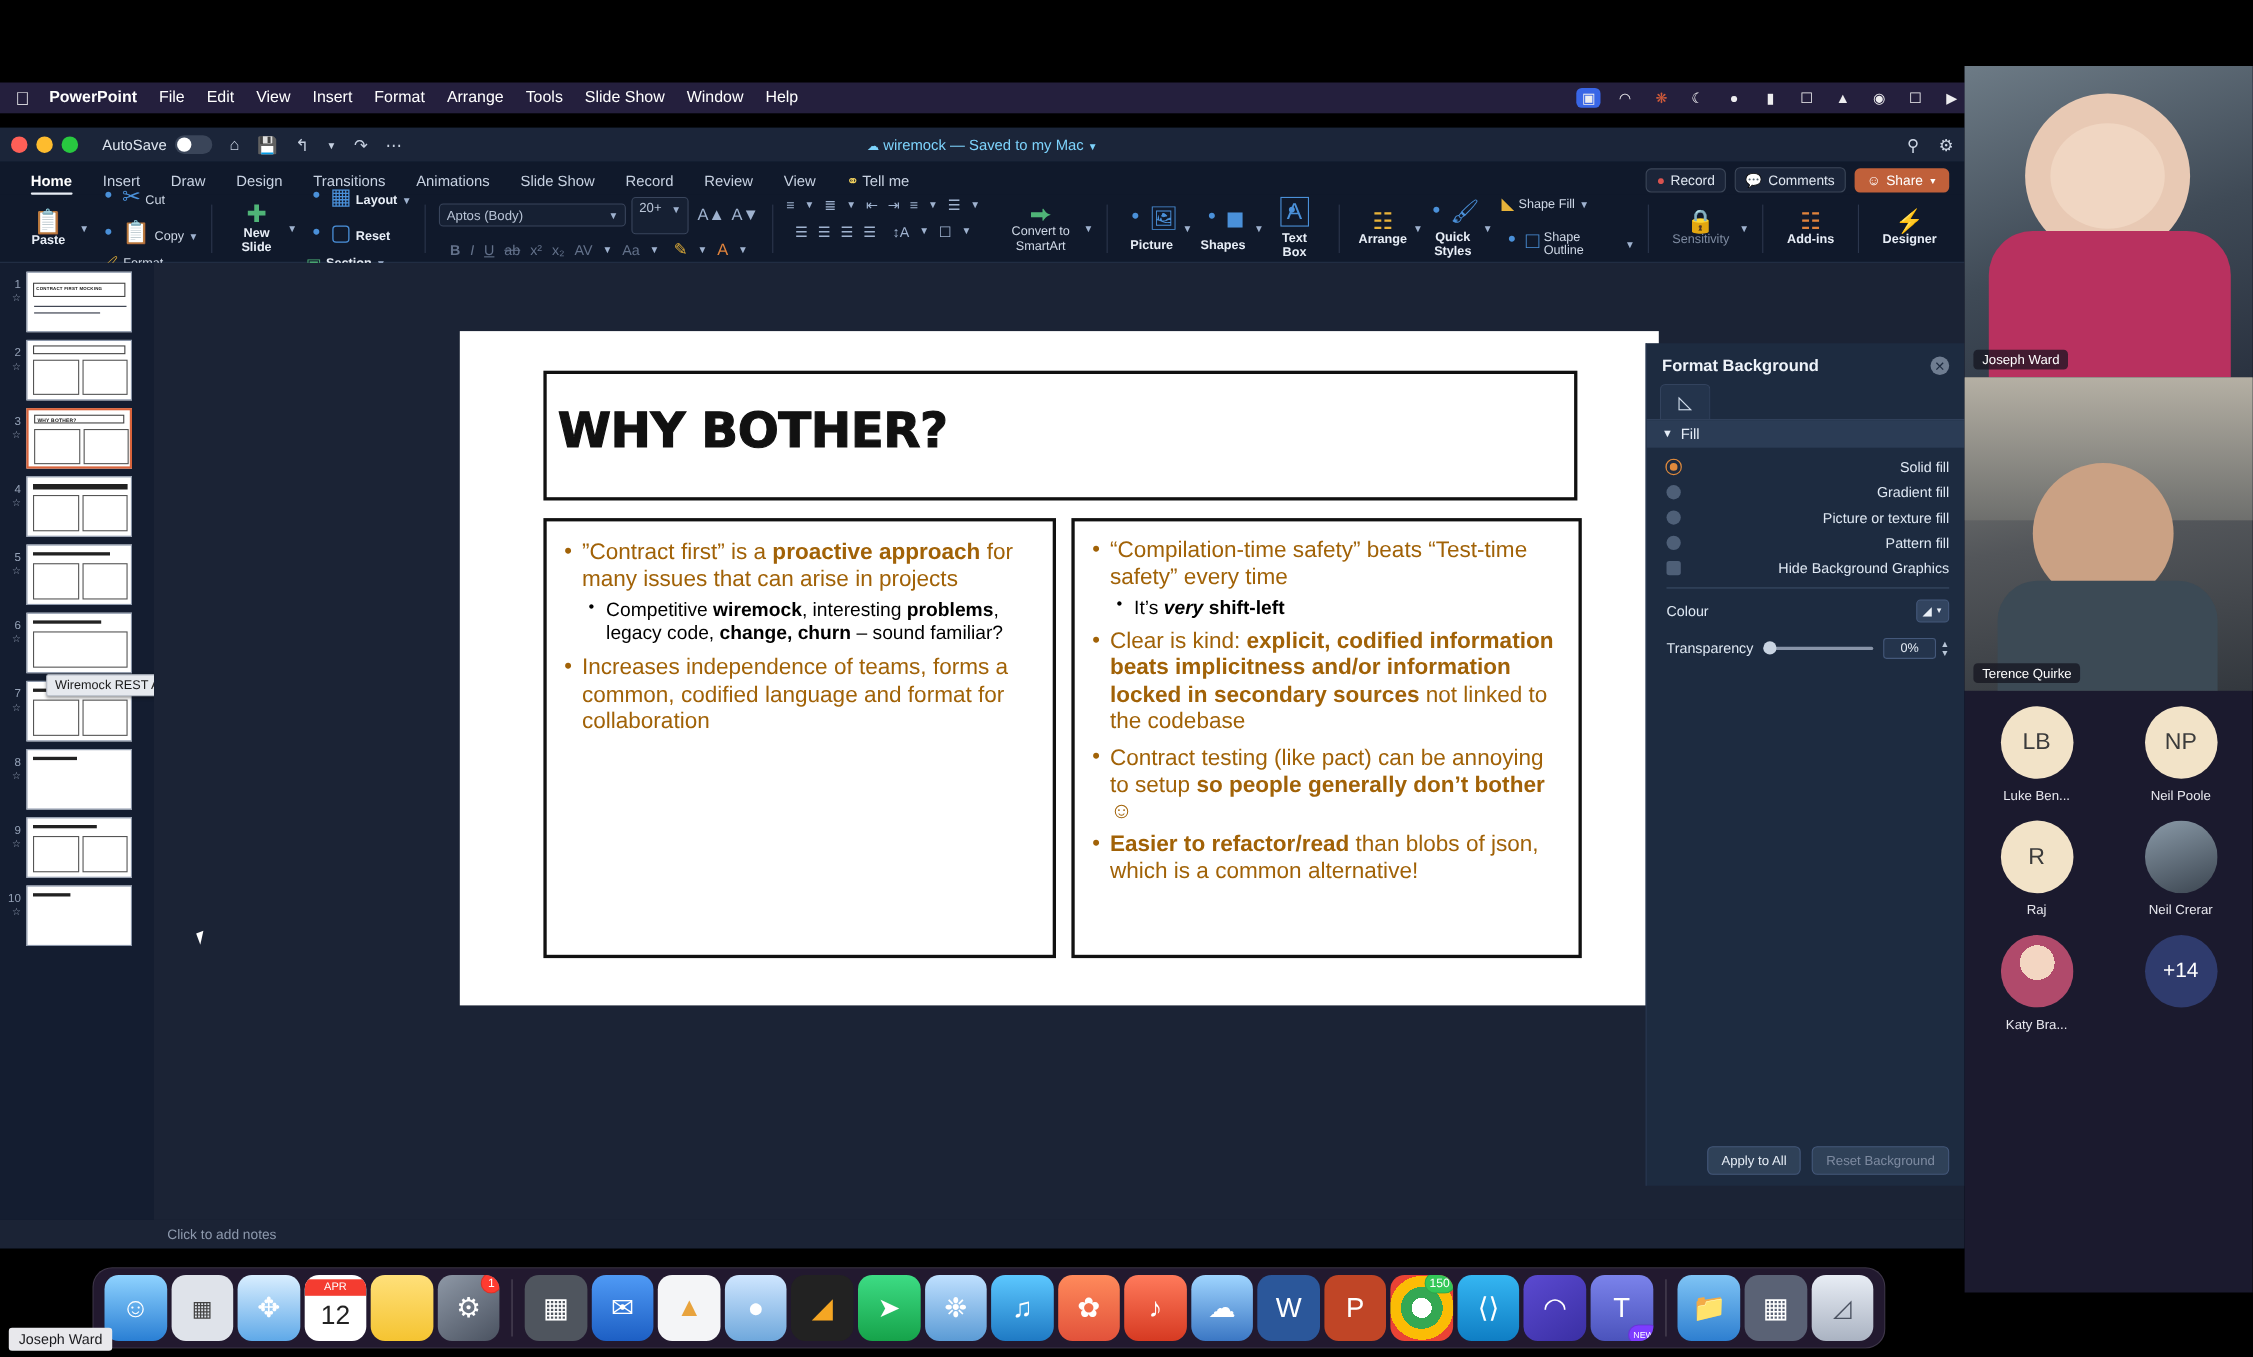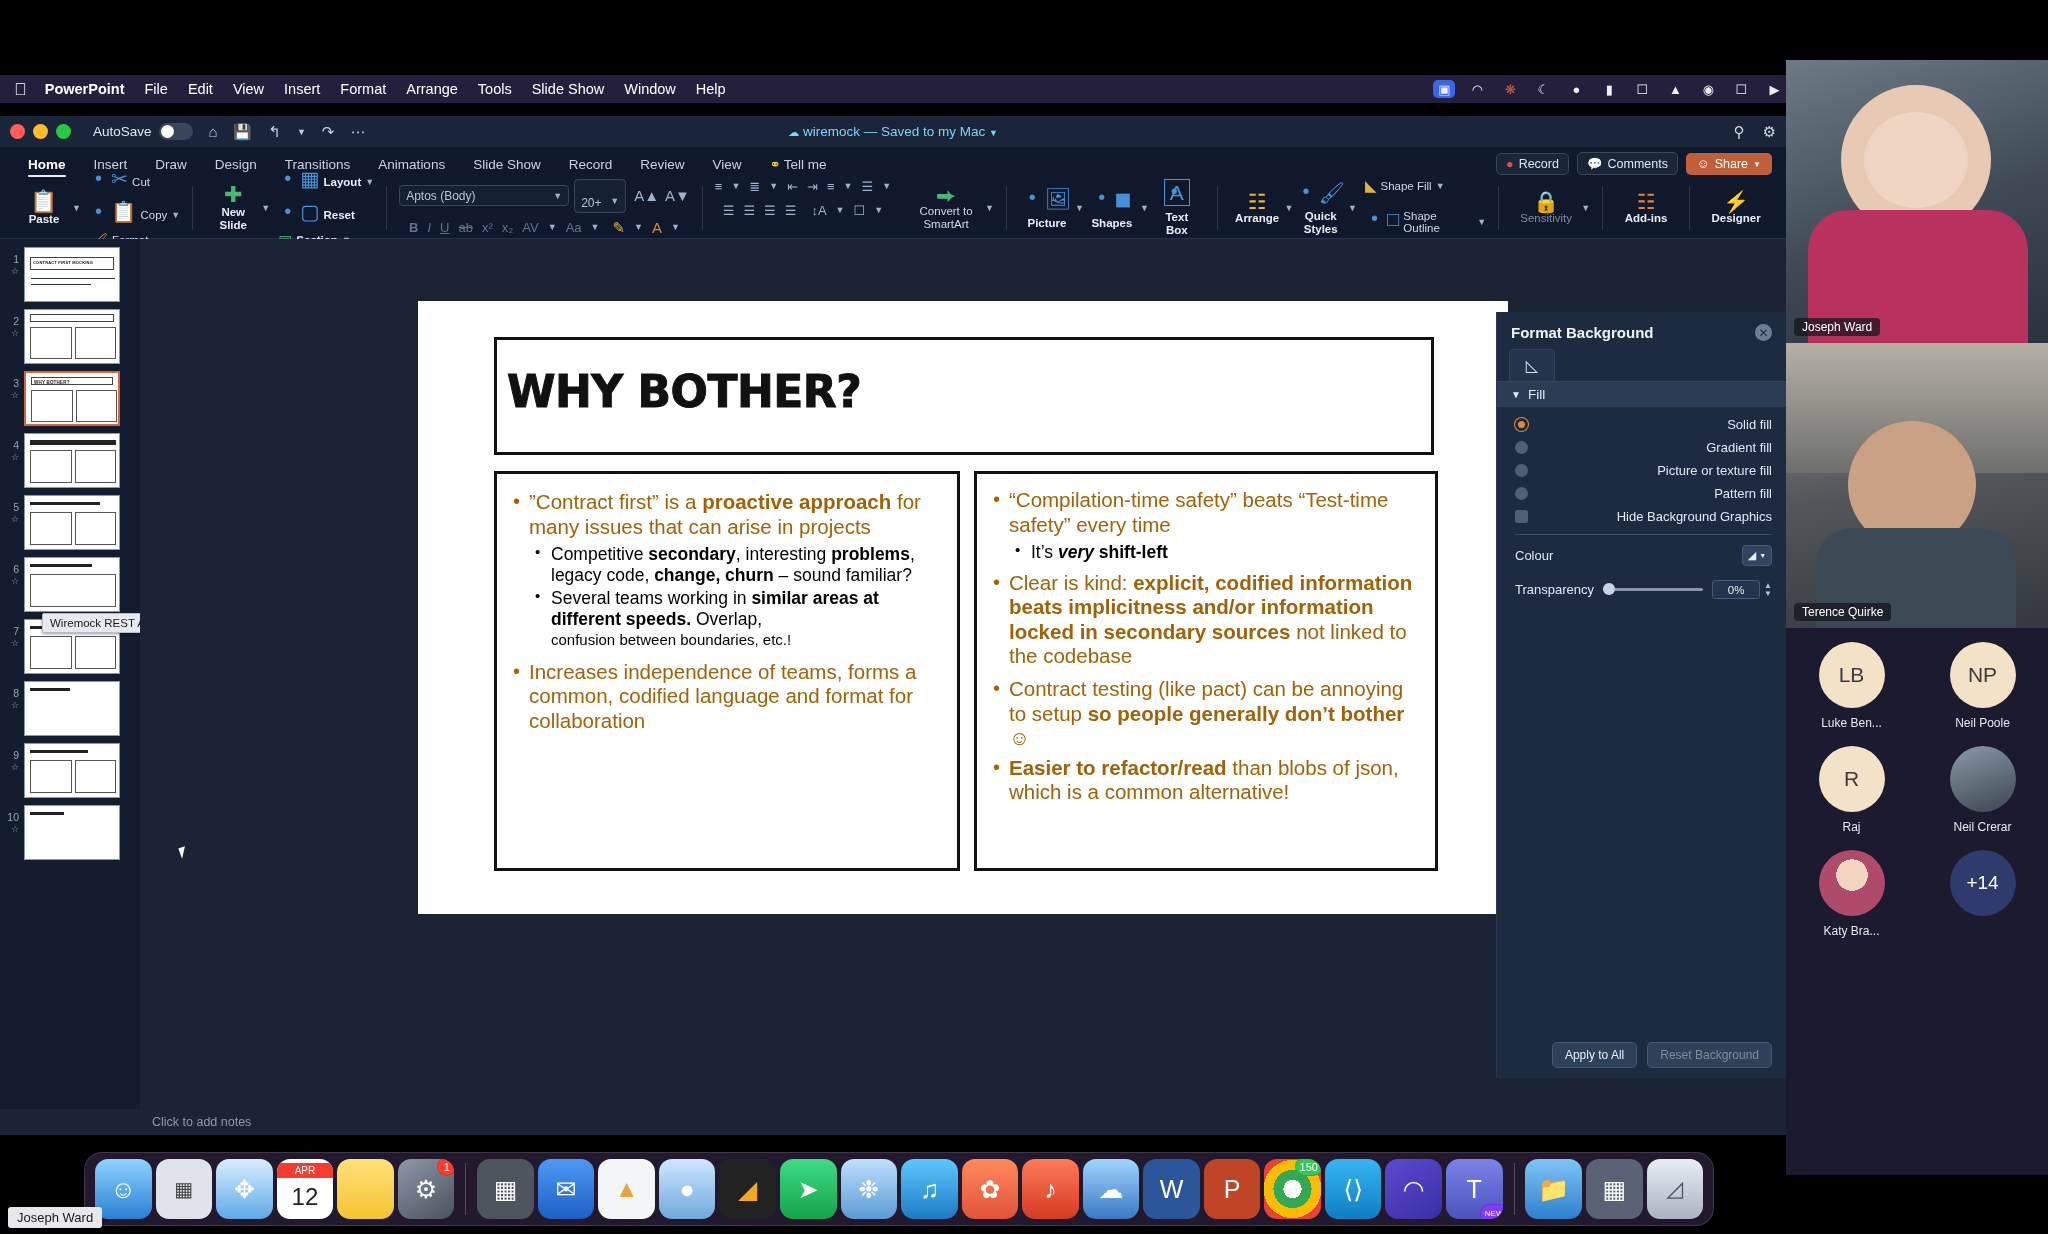--- a/index.html
+++ b/index.html
@@ -64,21 +64,21 @@
   .lbl.dim { color:#7e8ba1;}
   .cmd { display:flex; align-items:center; gap:4px; margin:1.5px 0;}
   .stack { display:flex; flex-direction:column; }
   .bigbtn { display:flex; flex-direction:column; align-items:center; justify-content:center; width:56px;}
   .ico { font-size:15px; line-height:1; color:#9fb2cf; }
   .ico.y { color:#e8b339;} .ico.g{color:#4fb477;} .ico.bl{color:#4a90d9;} .ico.or{color:#e0833c;}
   .caret { font-size:9px; color:#9fb2cf; }
   .fontbox { width:170px; height:21px; border:1px solid #39455c; border-radius:4px; background:#162033;
      display:flex; align-items:center; padding:0 6px; font-size:12px; color:#b9c4d6; }
   .fontsize { width:52px; height:21px; border:1px solid #39455c; border-radius:4px; background:#162033;
-     display:flex; align-items:flex-start; padding:16px 6px; font-size:12px; color:#b9c4d6; margin-left:5px;}
+     display:flex; align-items:flex-end; padding:16px 6px; font-size:12px; color:#b9c4d6; margin-left:5px;}
   .fmtrow { display:flex; align-items:center; gap:9px; margin-top:7px; font-size:13px; color:#63718a;}
   .alignrow { display:flex; align-items:center; gap:9px; font-size:13px; color:#9fb2cf;}
 
   
   #main { display:flex; height:calc(1019px - 31px - 30px - 62px - 26px); }
   
   #thumbs { width:140px; background:#141d30; padding:8px 0 0 0; overflow:hidden; position:relative;}
   .thumb { display:flex; align-items:flex-start; margin:0 0 7px 6px; position:relative;}
   .tnum { width:13px; font-size:10.5px; color:#96a3b8; text-align:right; margin-right:5px; padding-top:6px;}
   .tnum .star{display:block;font-size:9px;color:#96a3b8;margin-top:1px}
@@ -553,22 +553,21 @@
       <div id="canvas">
         <div id="slide">
 
           <div id="title-box">
             <div id="title-text">WHY BOTHER?</div>
           </div>
 
           <div id="left-box" class="content-box">
             <div class="inner">
               <div class="bl">”Contract first” is a <b>proactive approach</b> for many issues that can arise in projects</div>
-              <div class="bl2">Competitive <b>secondary</b>, interesting <b>problems</b>, legacy code, <b>change, churn</b> – sound familiar?</div>
-              <div class="bl2">Several teams working in <b>similar areas at different speeds.</b> Overlap,<br><span class="bl3">confusion between boundaries, etc.!</span></div>
+              <div class="bl2">Competitive <b>wiremock</b>, interesting <b>problems</b>, legacy code, <b>change, churn</b> – sound familiar?</div>
               <div class="bl" style="margin-top:10px">Increases independence of teams, forms a common, codified language and format for collaboration</div>
             </div>
           </div>
 
           <div id="right-box" class="content-box">
             <div class="inner" style="padding-top:14px">
               <div class="bl">“Compilation-time safety” beats “Test-time safety” every time</div>
               <div class="bl2">It’s <b><i>very</i></b> <b>shift-left</b></div>
               <div class="bl" style="margin-top:8px">Clear is kind: <b>explicit, codified information beats implicitness and/or information locked in secondary sources</b> not linked to the codebase</div>
               <div class="bl" style="margin-top:8px">Contract testing (like pact) can be annoying to setup <b>so people generally don’t bother</b> ☺</div>

